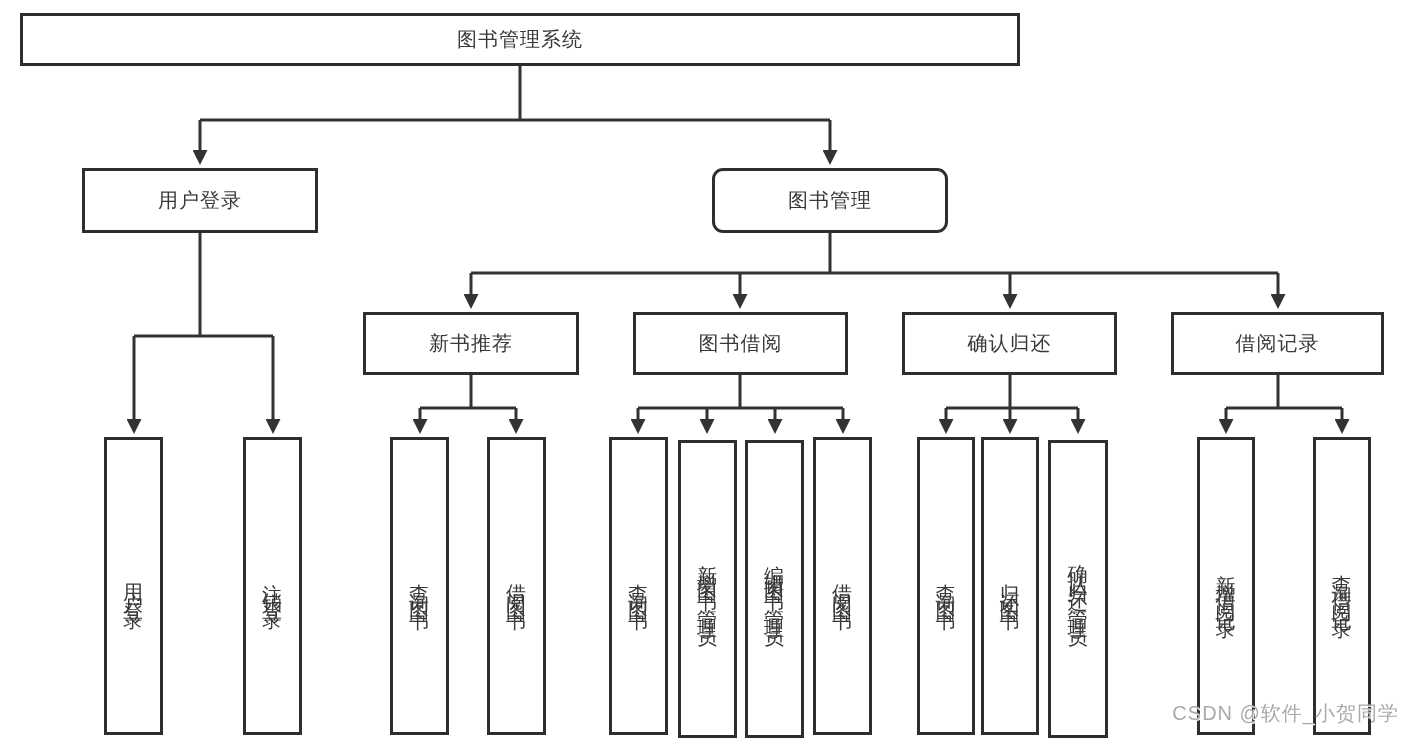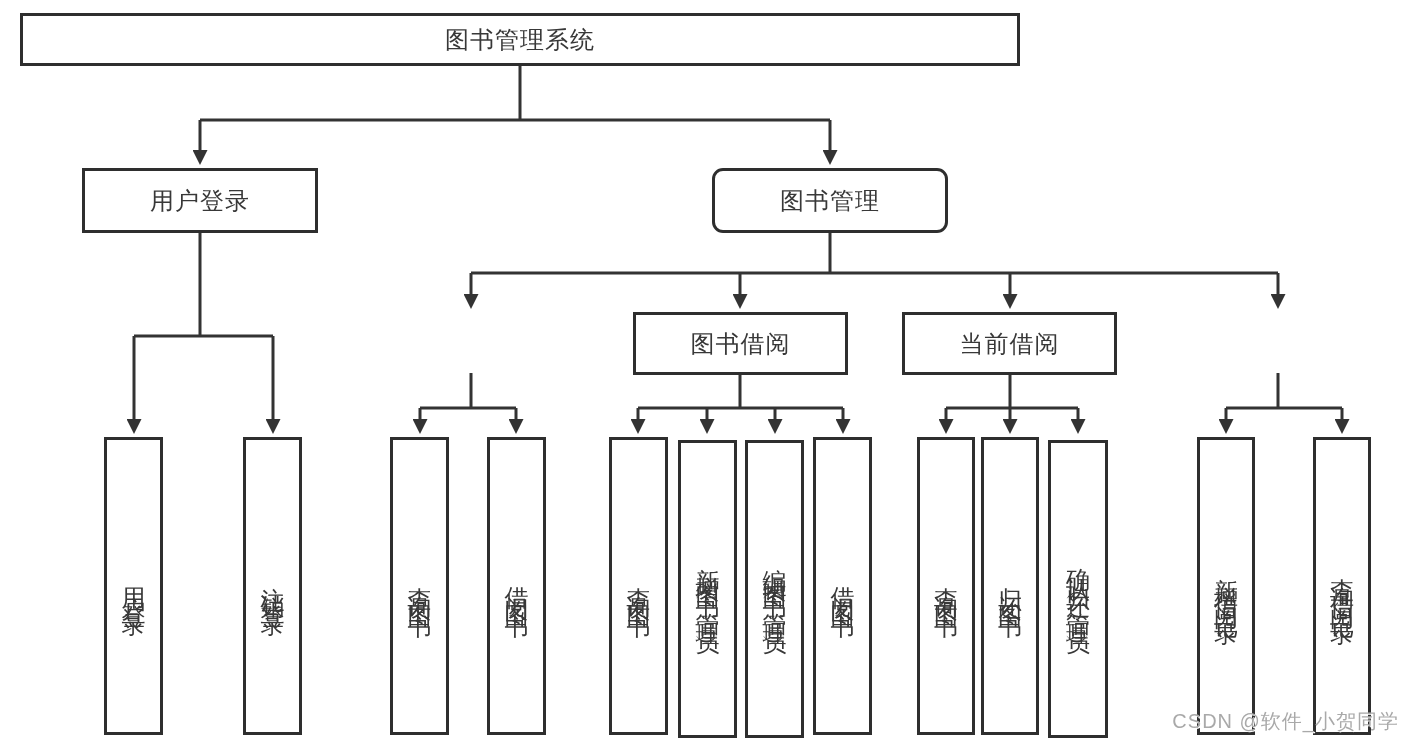--- a/index.html
+++ b/index.html
@@ -19,34 +19,34 @@
   }
   .box {
     position: absolute;
     box-sizing: border-box;
     background: #ffffff;
     border: 3px solid #2e2e2e;
     display: flex;
     align-items: center;
     justify-content: center;
     color: #383838;
-    font-size: 24px;
+    font-size: 20px;
     z-index: 2;
     text-align: center;
   }
   .hbox { letter-spacing: 1px; }
   .vbox span {
     writing-mode: vertical-rl;
     letter-spacing: 9px;
     line-height: 1;
   }
   #watermark {
     position: absolute;
     right: 6px;
-    bottom: 12px;
+    bottom: 20px;
     z-index: 3;
     color: #a9a9a9;
     font-size: 20px;
     letter-spacing: 1px;
     text-shadow: 1px 1px 0 #ffffff;
   }
 </style>
 </head>
 <body>
 
@@ -93,22 +93,24 @@
       <path d="M1226 408 V428" marker-end="url(#arrow)"></path>
       <path d="M1342 408 V428" marker-end="url(#arrow)"></path>
     </g>
   </svg>
 
   <div class="box hbox" style="left:20px; top:13px; width:1000px; height:53px;">图书管理系统</div>
 
   <div class="box hbox" style="left:82px; top:168px; width:236px; height:65px;">用户登录</div>
   <div class="box hbox" style="left:712px; top:168px; width:236px; height:65px;border-radius:11px;">图书管理</div>
 
+  <div class="box hbox" style="left:363px; top:312px; width:216px; height:63px;">新书推荐</div>
   <div class="box hbox" style="left:633px; top:312px; width:215px; height:63px;text-align:right;">图书借阅</div>
-  <div class="box hbox" style="left:902px; top:312px; width:215px; height:63px;">当前借阅</div>
+  <div class="box hbox" style="left:902px; top:312px; width:215px; height:63px;">确认归还</div>
+  <div class="box hbox" style="left:1171px; top:312px; width:213px; height:63px;">借阅记录</div>
 
   <div class="box vbox" style="left:104px; top:437px; width:59px; height:298px;">
     <span>用户登录</span>
   </div>
   <div class="box vbox" style="left:243px; top:437px; width:59px; height:298px;">
     <span>注销登录</span>
   </div>
 
   <div class="box vbox" style="left:390px; top:437px; width:59px; height:298px;">
     <span>查询图书</span>

